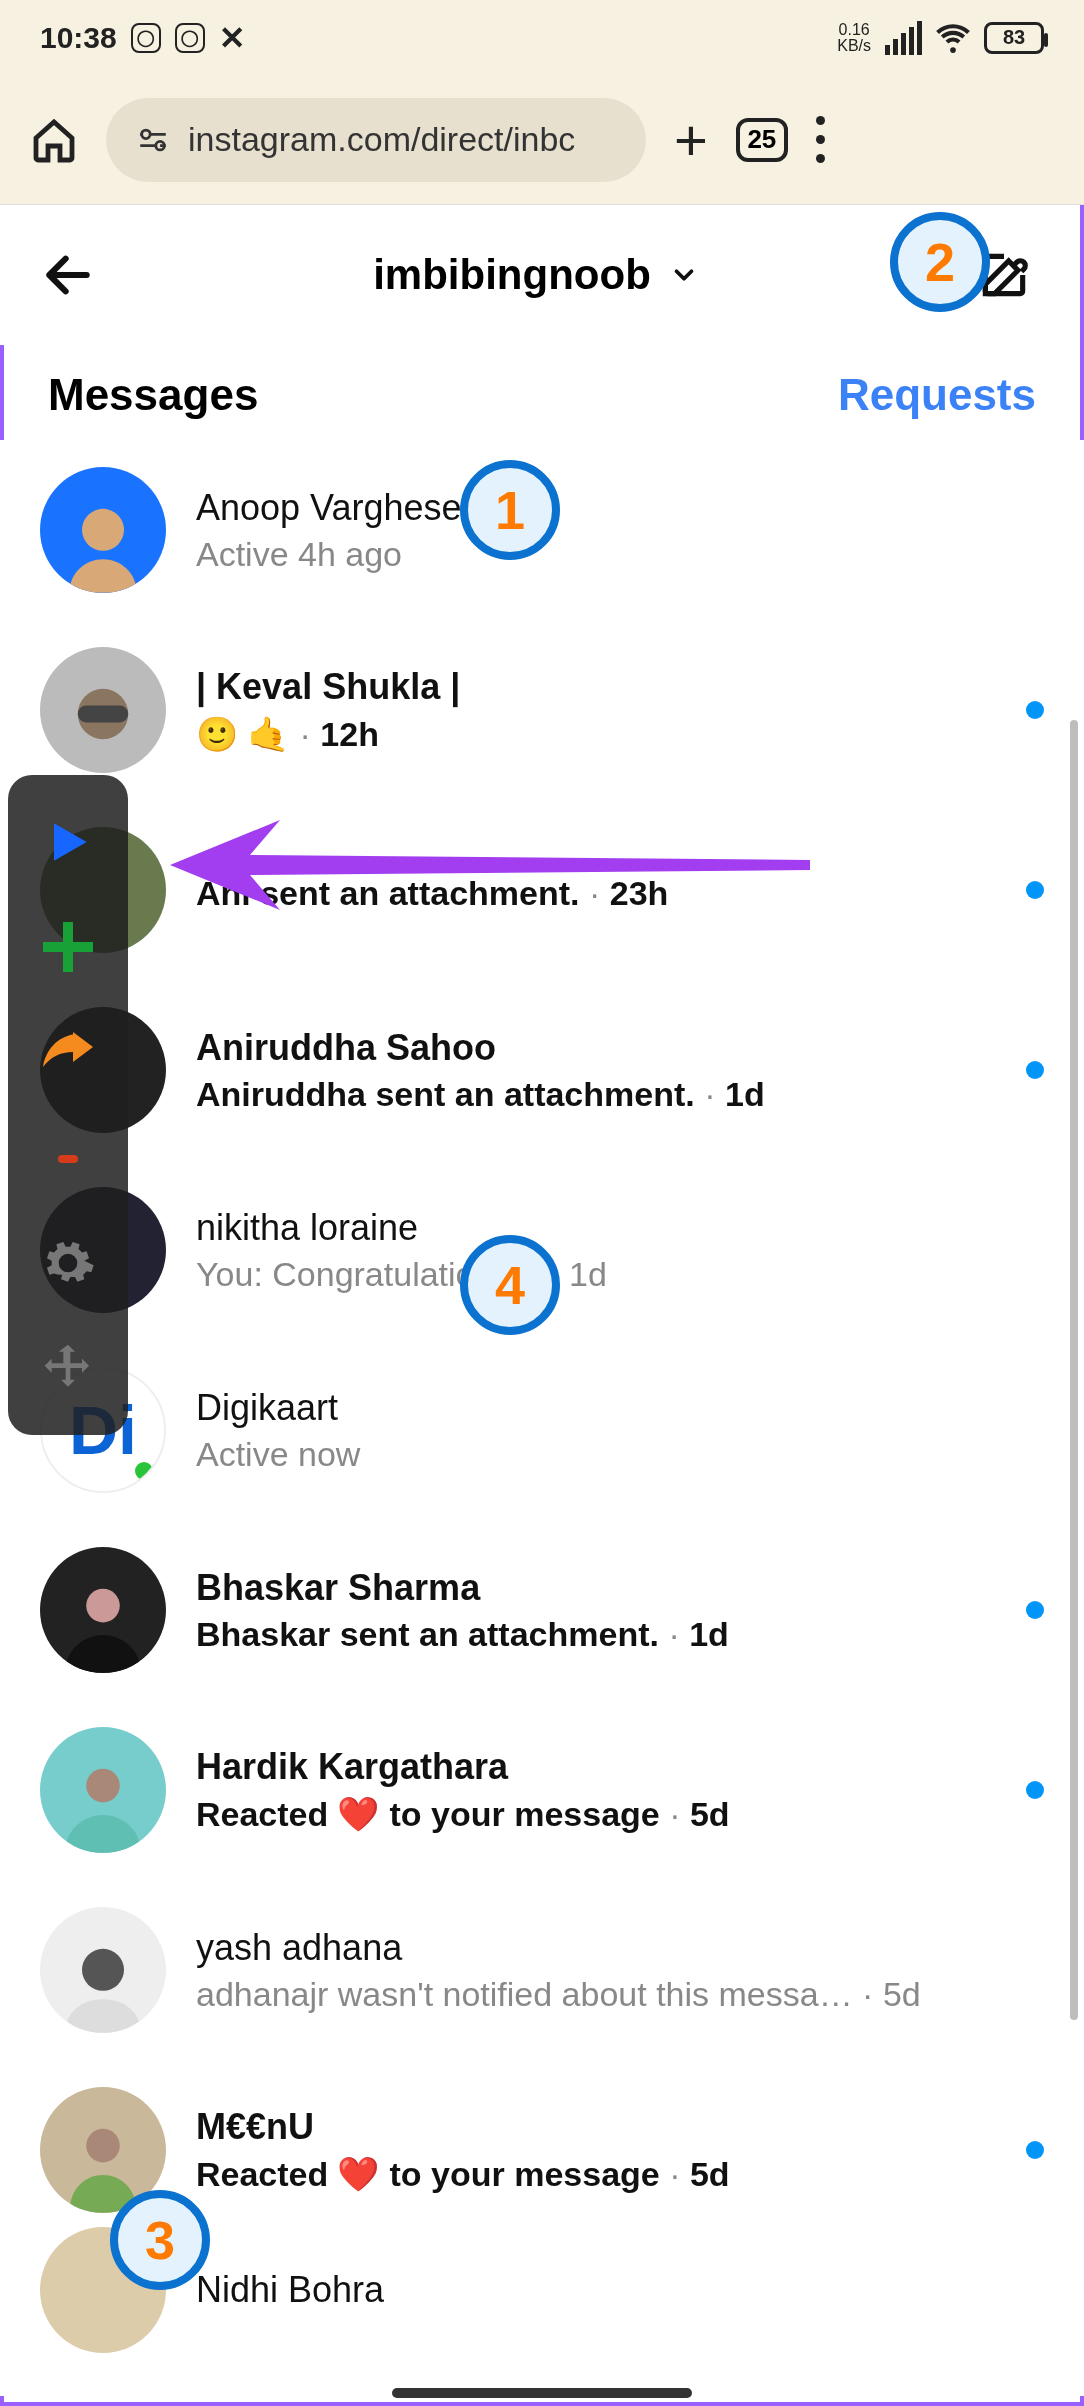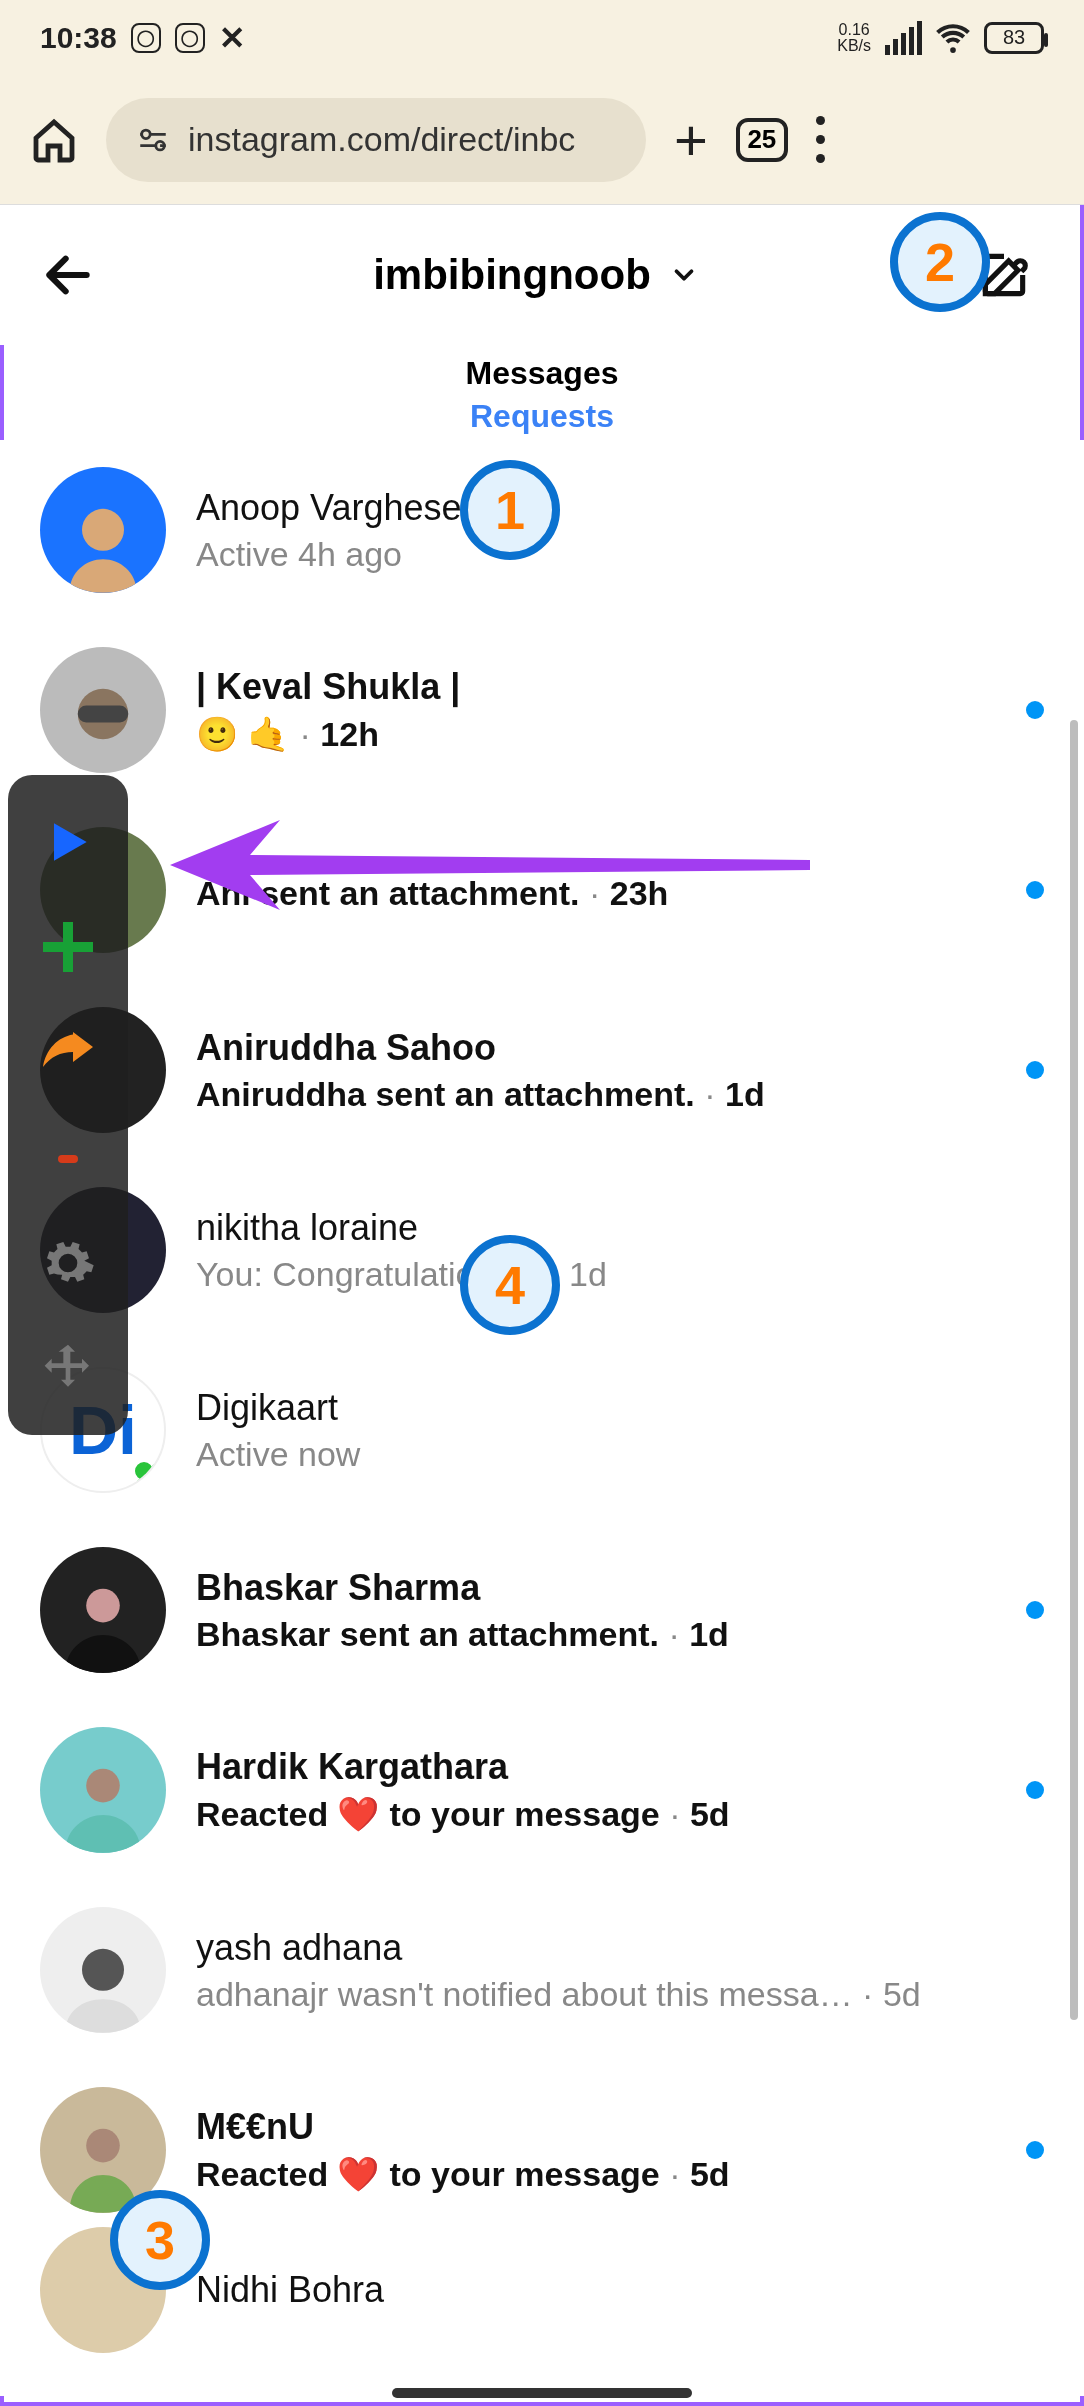--- a/index.html
+++ b/index.html
@@ -8,40 +8,40 @@
 
   
   .status-bar { position: absolute; top: 0; left: 0; right: 0; height: 75px; background: #f7f1e1; display: flex; align-items: center; justify-content: space-between; padding: 4px 40px; font-size: 30px; font-weight: 600; color: #222; }
   .status-left { display: flex; align-items: center; gap: 14px; }
   .status-right { display: flex; align-items: center; gap: 14px; }
   .stat-icon { width: 30px; height: 30px; border: 2.5px solid #222; border-radius: 8px; display:flex; align-items:center; justify-content:center; font-size:16px;}
   .kb { font-size:16px; line-height:16px; text-align:center; font-weight:400;}
   .signal { display:flex; align-items:flex-end; gap:3px;}
   .signal span{ width:5px; background:#222; display:block;}
   .wifi { width:34px;height:34px; }
-  .battery { width:60px;height:32px;border:3px solid #222;border-radius:8px;display:flex;align-items:center;justify-content:center;font-size:20px;font-weight:400;position:relative;}
+  .battery { width:60px;height:32px;border:3px solid #222;border-radius:8px;display:flex;align-items:center;justify-content:center;font-size:20px;font-weight:700;position:relative;}
   .battery::after{content:'';position:absolute;right:-7px;top:8px;width:4px;height:14px;background:#222;border-radius:2px;}
 
   
   .browser-bar { position:absolute; top:75px; left:0; right:0; height:130px; background:#f7f1e1; display:flex; align-items:center; padding:0 30px; gap:28px; border-bottom:1px solid #ddd;}
   .home-icon{width:48px;height:48px;}
   .url-pill{flex:0 0 540px;height:84px;background:#e7e0ce;border-radius:42px;display:flex;align-items:center;padding:0 30px;gap:18px;font-size:34px;color:#333;overflow:hidden;white-space:nowrap;}
   .plus{font-size:58px;font-weight:300;color:#222;}
   .tabcount{width:52px;height:44px;border:4px solid #222;border-radius:12px;display:flex;align-items:center;justify-content:center;font-size:26px;font-weight:800;}
   .dots{font-size:40px;line-height:10px;display:flex;flex-direction:column;gap:10px;}
   .dots span{width:9px;height:9px;background:#222;border-radius:50%;}
 
   
   .ig-header{position:absolute;top:205px;left:0;right:12px;height:140px;background:#fff;display:flex;align-items:center;justify-content:space-between;padding:0 40px;}
   .back-arrow{width:56px;height:56px;}
   .username-row{display:flex;align-items:center;gap:18px;font-size:42px;font-weight:700;}
   .compose{width:56px;height:56px;}
 
   
-  .msg-heading{position:absolute;top:355px;left:0;right:0;height:80px;display:flex;align-items:center;justify-content:space-between;padding:0 48px;font-size:32px;font-weight:700;flex-direction:column;}
+  .msg-heading{position:absolute;top:355px;left:0;right:0;height:80px;display:flex;align-items:center;justify-content:space-between;padding:0 48px;font-size:44px;font-weight:700;}
   .requests{color:#3b82f6;font-weight:700;}
 
   
   .list{position:absolute;top:440px;left:0;right:0;bottom:10px;background:#fff;overflow:hidden;}
   .row{display:flex;align-items:center;height:180px;padding:0 40px 0 40px;gap:30px;position:relative;}
   .avatar{width:126px;height:126px;border-radius:50%;background:#ccc;flex:none;position:relative;overflow:hidden;}
   .avatar.blue{background:#1a73ff;}
   .avatar.dark{background:#222;}
   .avatar.grey{background:#bbb;}
   .col{flex:1;display:flex;flex-direction:column;gap:6px;min-width:0;}

